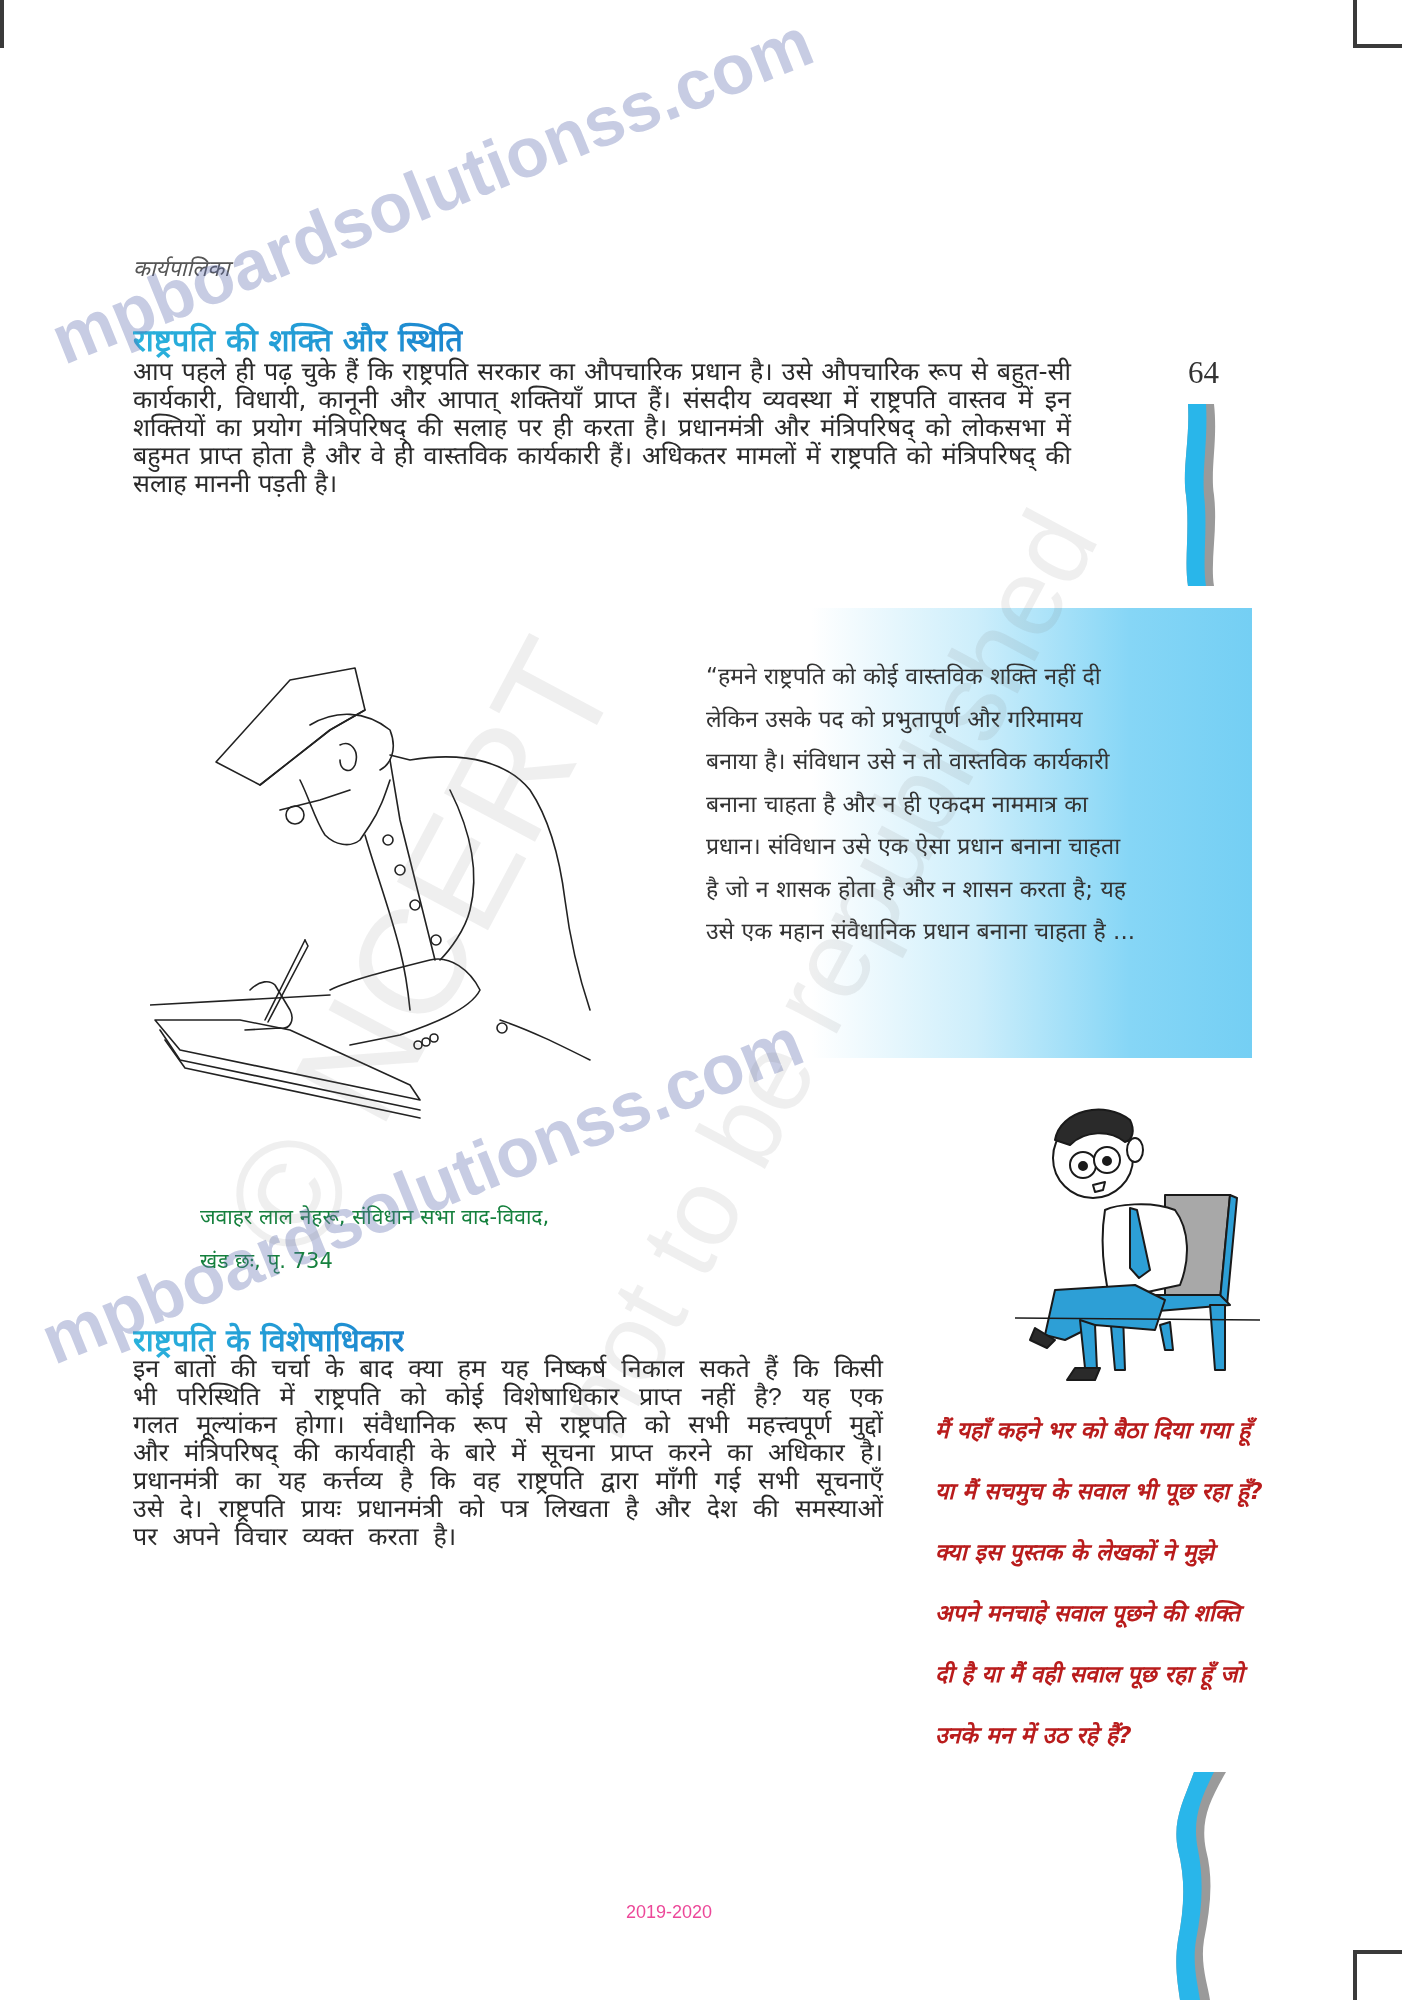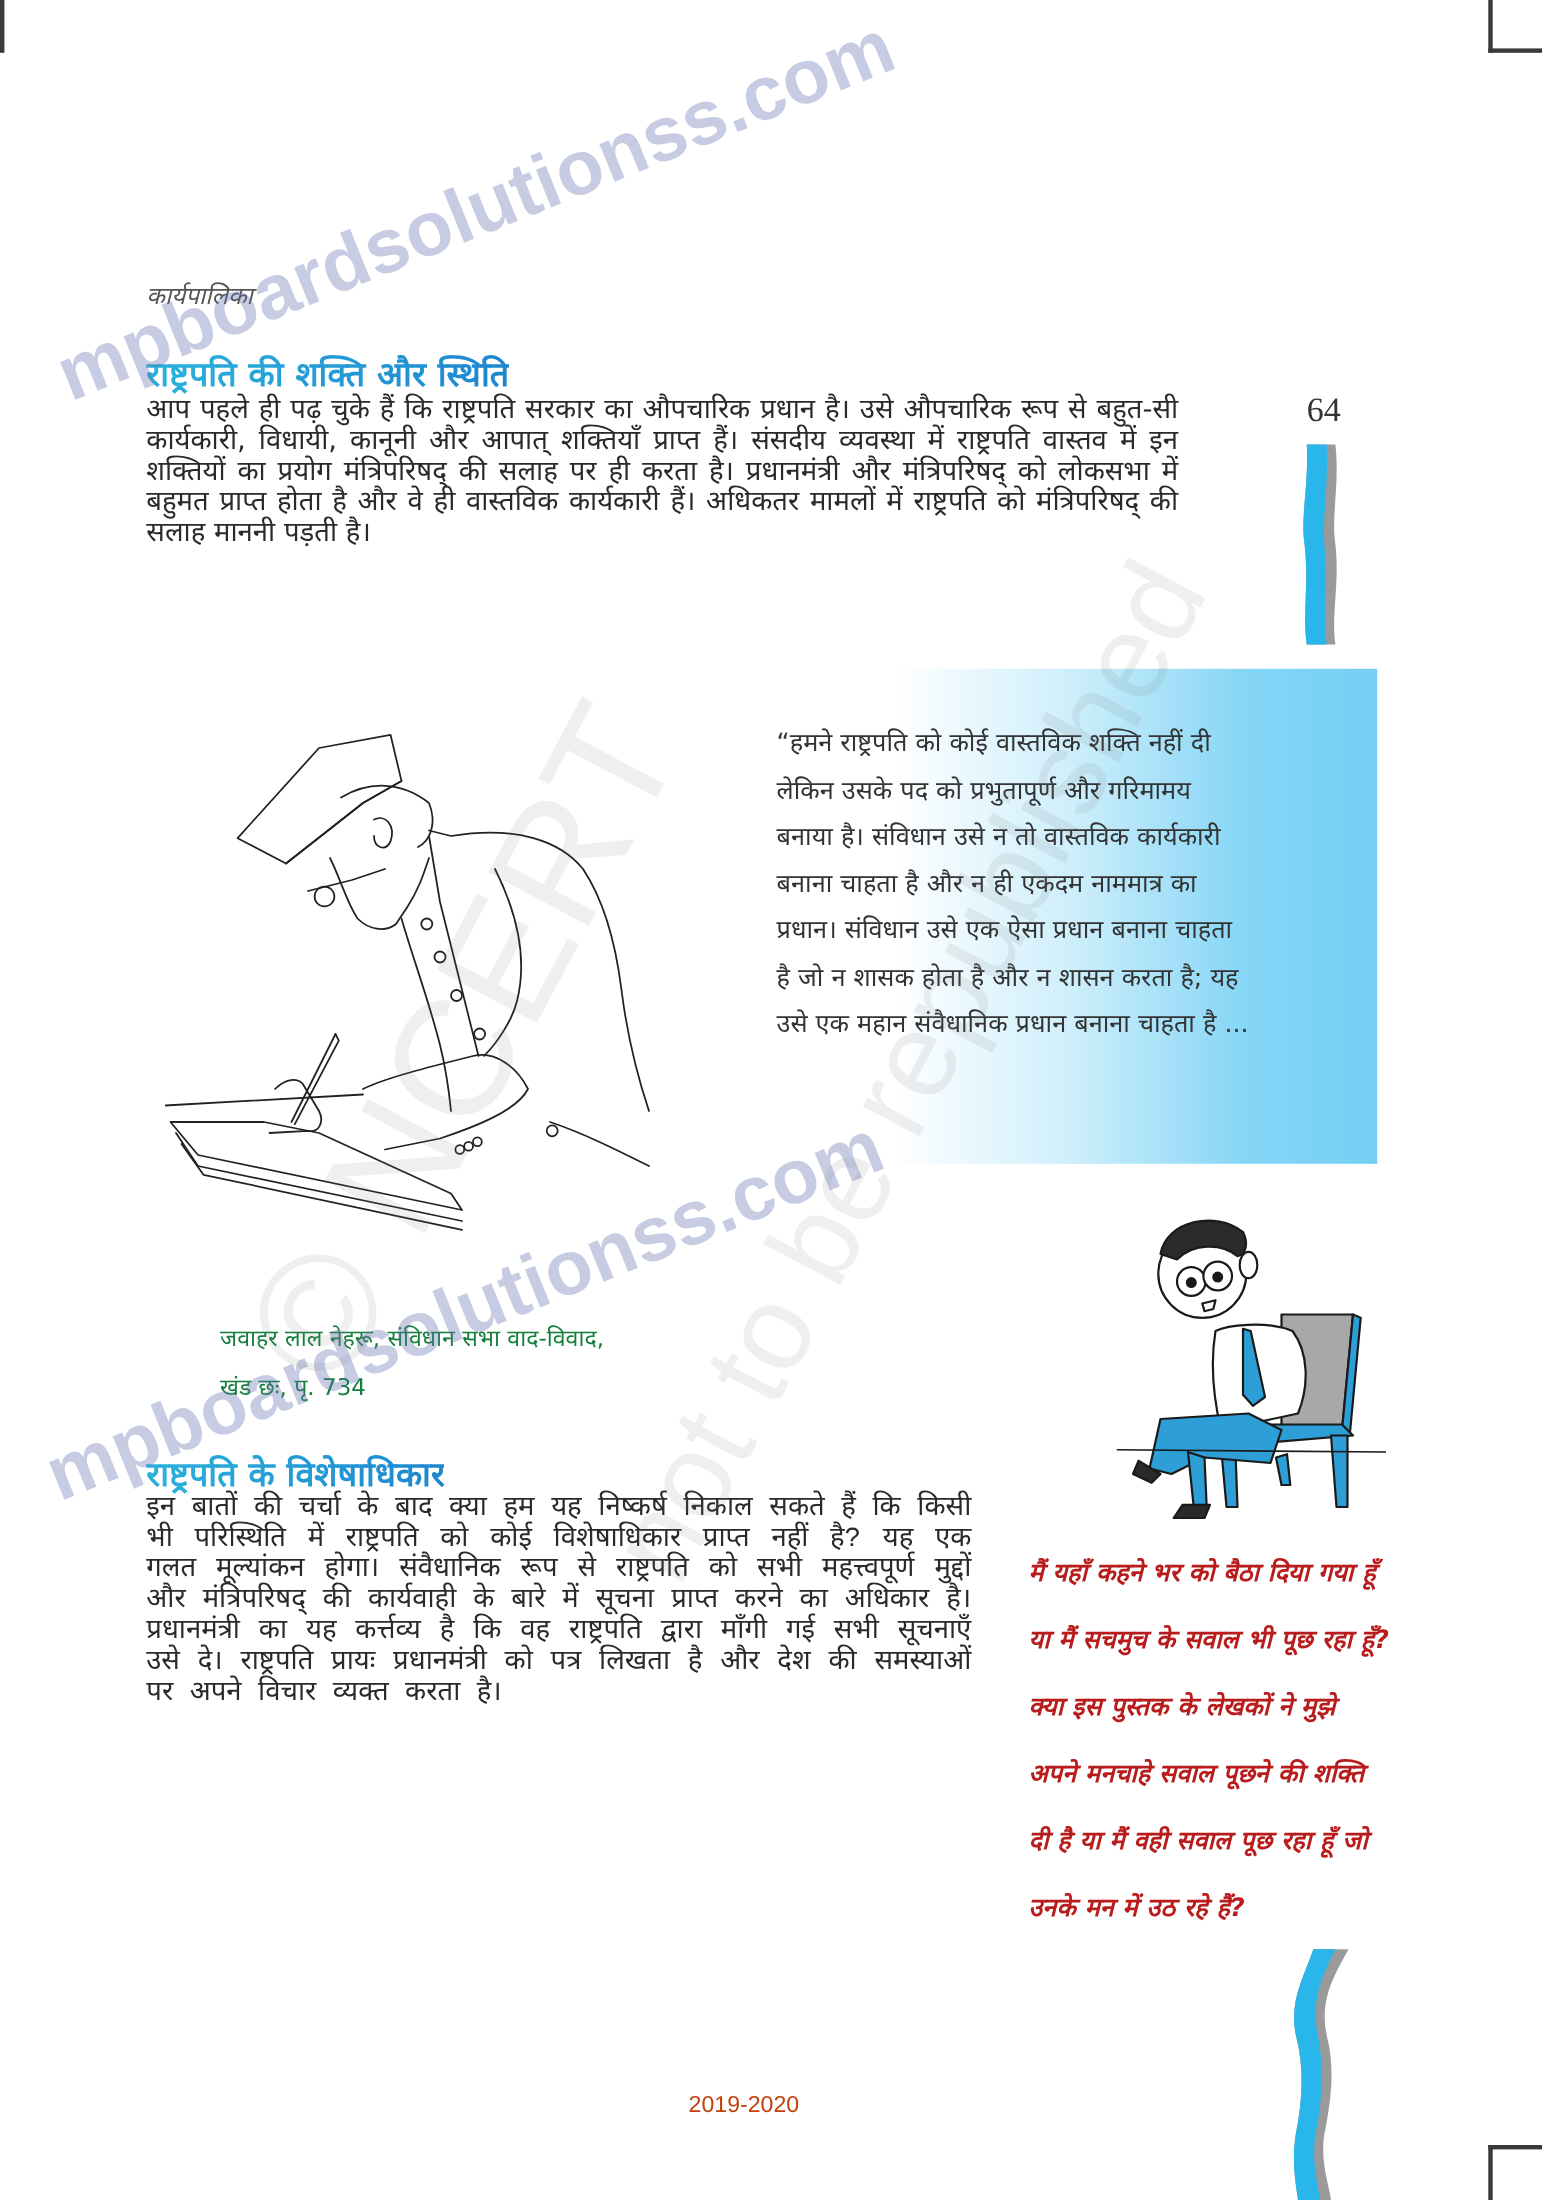--- a/index.html
+++ b/index.html
@@ -43,21 +43,21 @@
       position: absolute; left: 200px; top: 1195px; width: 520px;
       font-size: 21px; line-height: 44px; color: #15803d; margin: 0;
     }
     .side-note {
       position: absolute; left: 935px; top: 1400px; width: 330px;
       font-size: 23px; line-height: 61px; font-style: italic; font-weight: bold;
       color: #b91c1c; margin: 0;
     }
     .footer-year {
       position: absolute; left: 626px; top: 1902px;
-      font-family: "Liberation Sans", sans-serif; font-size: 21px; color: #c2410c;
+      font-family: "Liberation Sans", sans-serif; font-size: 18px; color: #ec4899;
     }
     .watermark {
       position: absolute; font-family: "Liberation Sans", sans-serif;
       font-weight: bold; color: rgba(95,110,175,0.35);
       transform-origin: left bottom; white-space: nowrap; pointer-events: none;
     }
     .watermark-ncert {
       position: absolute; font-family: "Liberation Sans", sans-serif;
       color: rgba(120,120,120,0.12); font-size: 150px;
       transform-origin: left bottom; white-space: nowrap; pointer-events: none;

